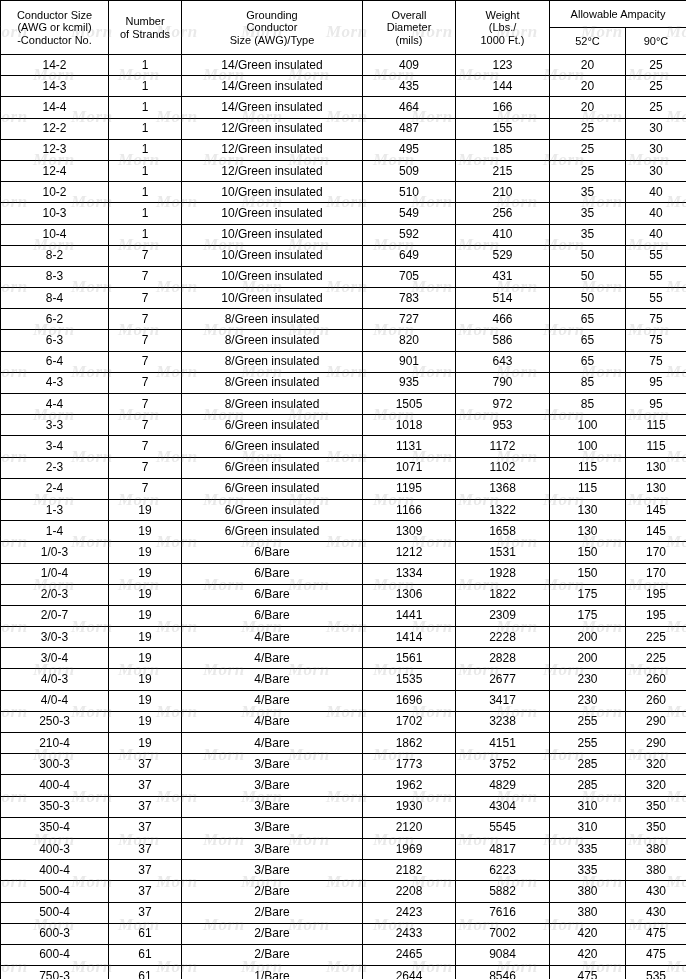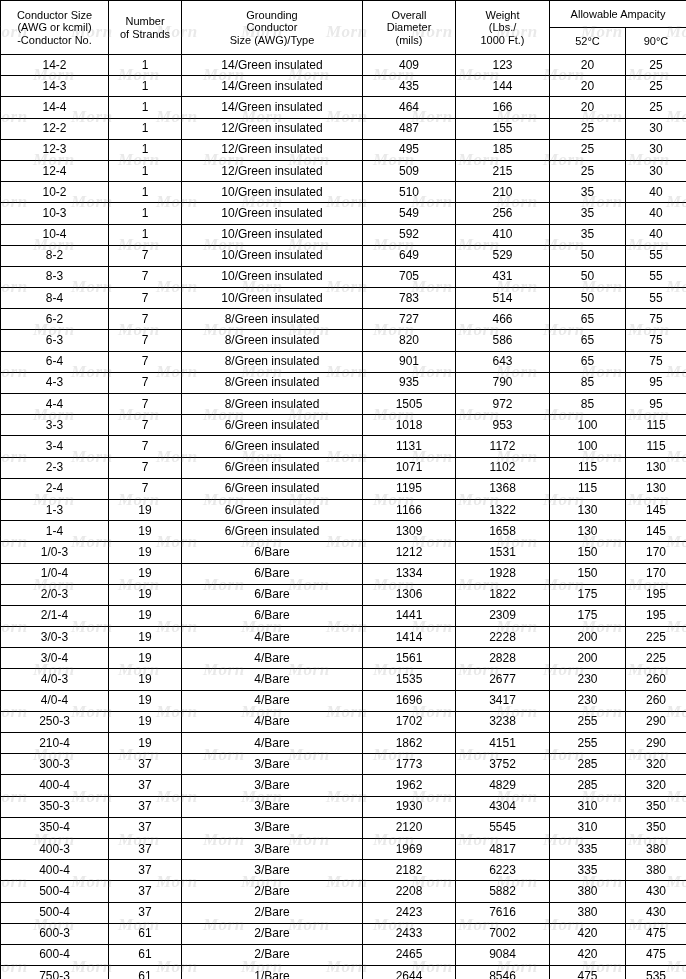--- a/index.html
+++ b/index.html
@@ -372,21 +372,21 @@
         <tr>
           <td>2/0-3</td>
           <td>19</td>
           <td>6/Bare</td>
           <td>1306</td>
           <td>1822</td>
           <td>175</td>
           <td>195</td>
         </tr>
         <tr>
-          <td>2/1-4</td>
+          <td>2/0-7</td>
           <td>19</td>
           <td>6/Bare</td>
           <td>1441</td>
           <td>2309</td>
           <td>175</td>
           <td>195</td>
         </tr>
         <tr>
           <td>3/0-3</td>
           <td>19</td>

